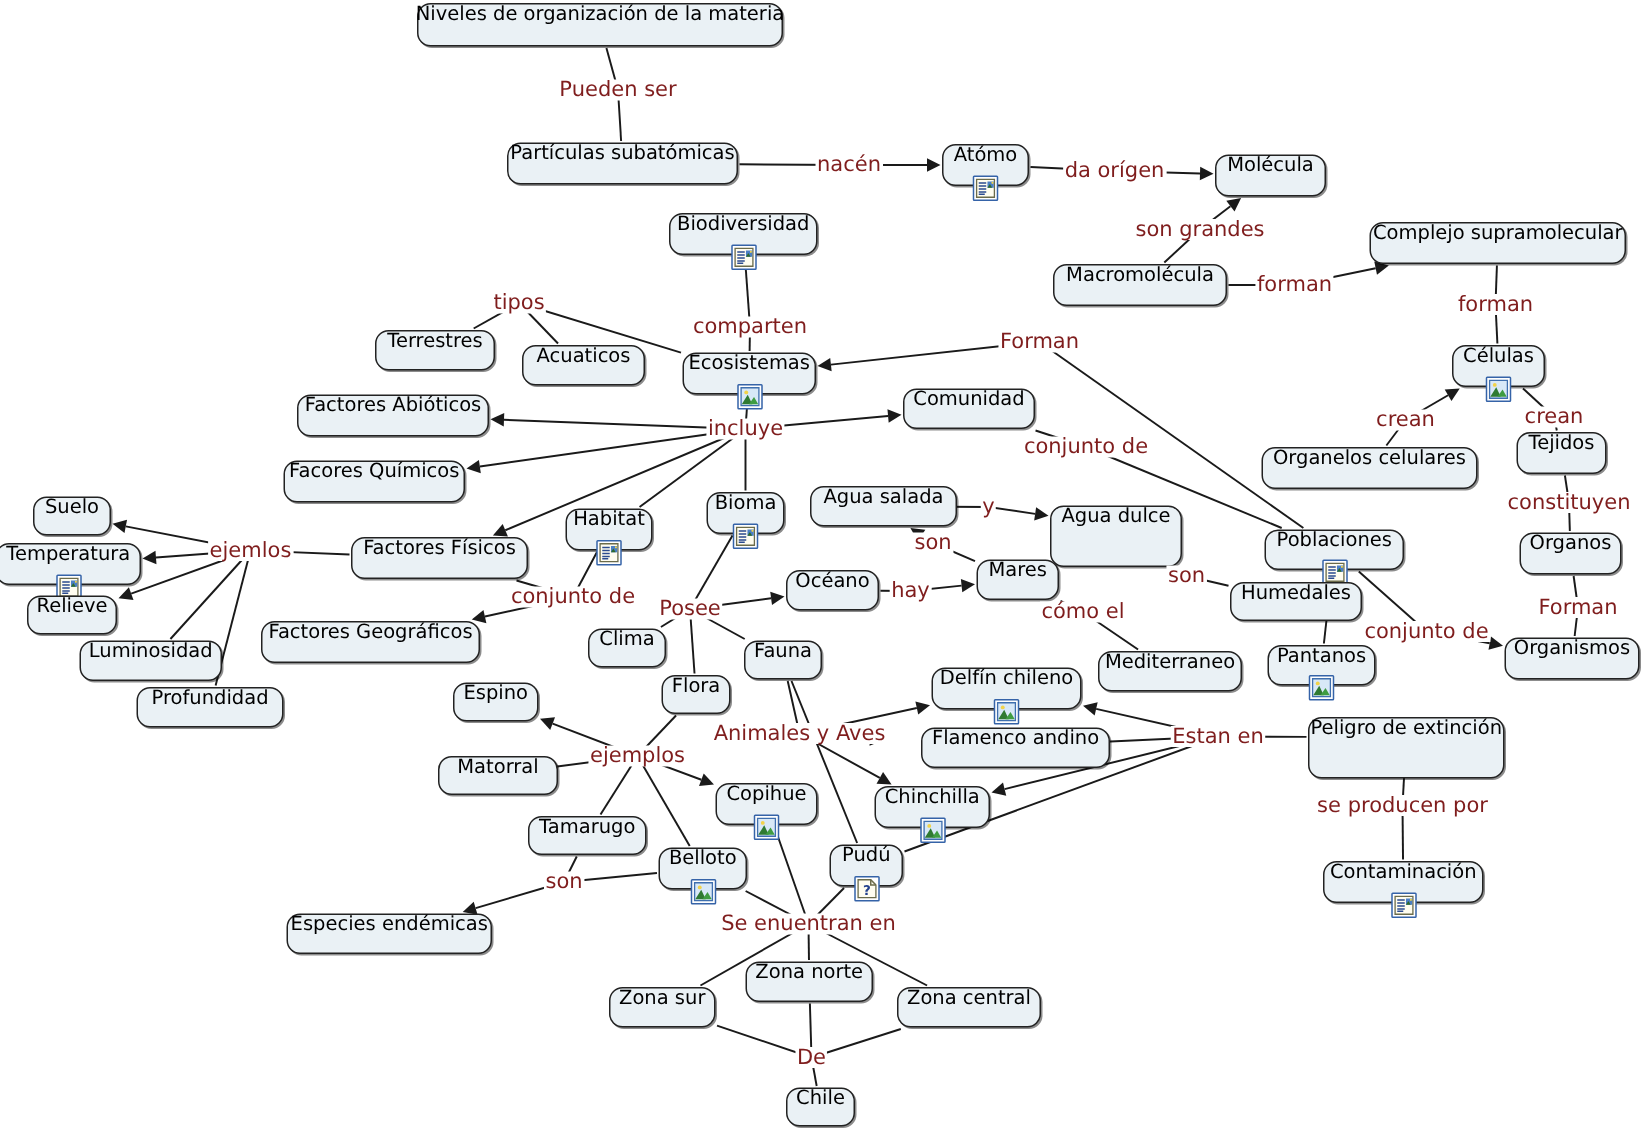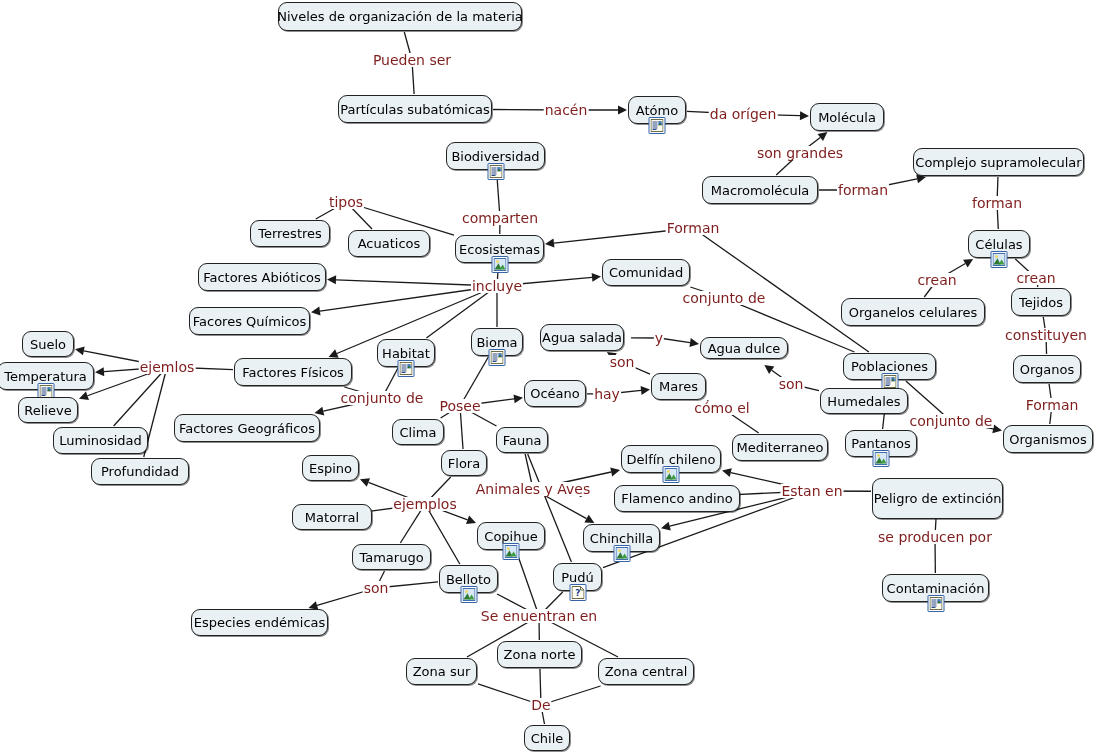--- a/index.html
+++ b/index.html
@@ -26,21 +26,20 @@
   .node {
     position: absolute;
     box-sizing: border-box;
     background: #eaf1f5;
     border: 1px solid #222222;
     border-radius: 9px;
     color: #000000;
     font-size: 13px;
     line-height: 1;
     display: flex;
-    align-items: center;
     justify-content: center;
     padding: 0 21px;
     white-space: nowrap;
     box-shadow: 1px 1px 0 rgba(0,0,0,0.45);
   }
   .node-label {
     display: block;
   }
   .node-icon {
     position: absolute;
@@ -543,24 +542,24 @@
     </div>
     <div class="node" style="left: 18px; top: 397px; width: 60px; height: 26px;">
       <span class="node-label">Relieve</span>
     </div>
     <div class="node" style="left: 53px; top: 427px; width: 95px; height: 27px;">
       <span class="node-label">Luminosidad</span>
     </div>
     <div class="node" style="left: 91px; top: 458px; width: 98px; height: 27px;">
       <span class="node-label">Profundidad</span>
     </div>
-    <div class="node" style="left: 540px; top: 324px; width: 84px; height: 27px;">
+    <div class="node" style="left: 540px; top: 324px; width: 98px; height: 27px;">
       <span class="node-label">Agua salada</span>
     </div>
-    <div class="node" style="left: 700px; top: 337px; width: 88px; height: 22px;">
+    <div class="node" style="left: 700px; top: 337px; width: 88px; height: 41px;">
       <span class="node-label">Agua dulce</span>
     </div>
     <div class="node" style="left: 524px; top: 380px; width: 62px; height: 27px;">
       <span class="node-label">Océano</span>
     </div>
     <div class="node" style="left: 651px; top: 373px; width: 55px; height: 27px;">
       <span class="node-label">Mares</span>
     </div>
     <div class="node" style="left: 732px; top: 434px; width: 96px; height: 27px;">
       <span class="node-label">Mediterraneo</span>

